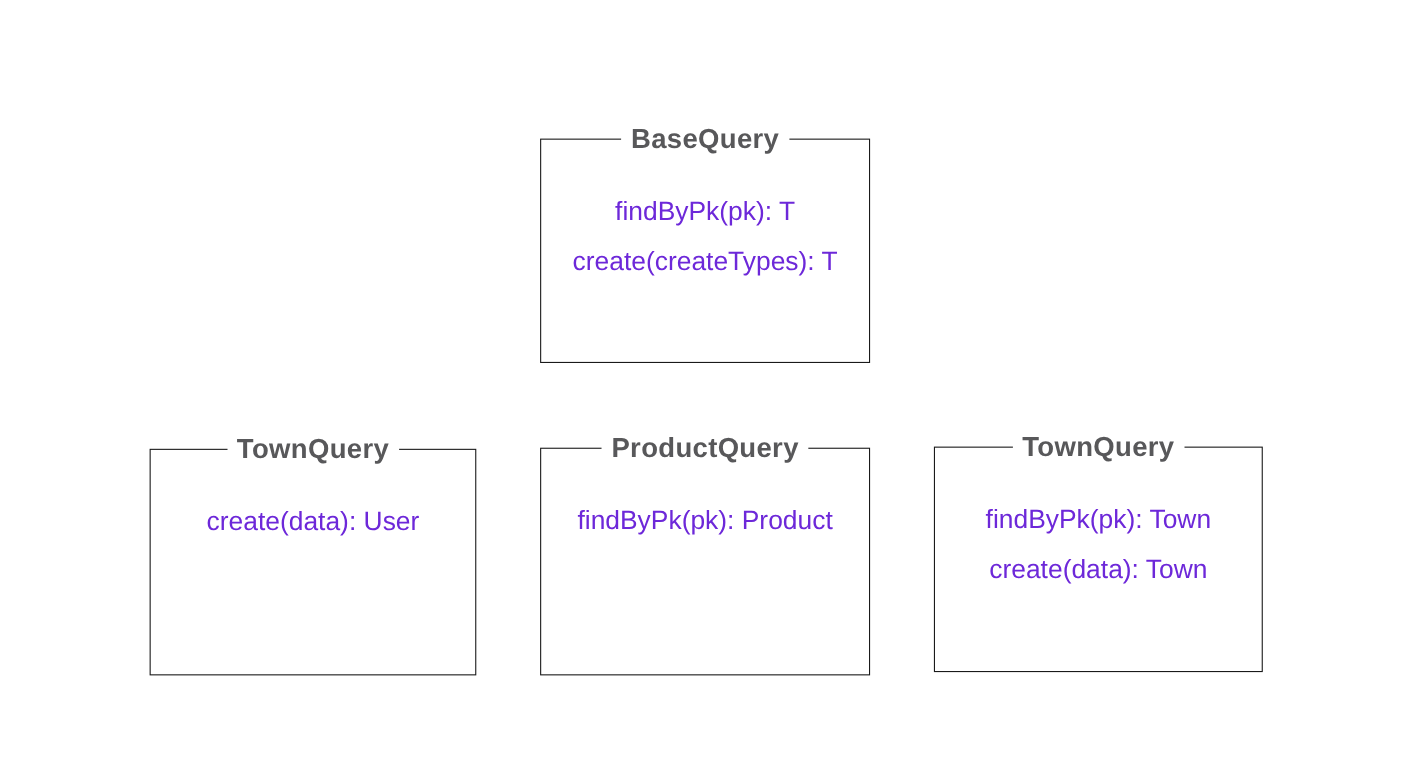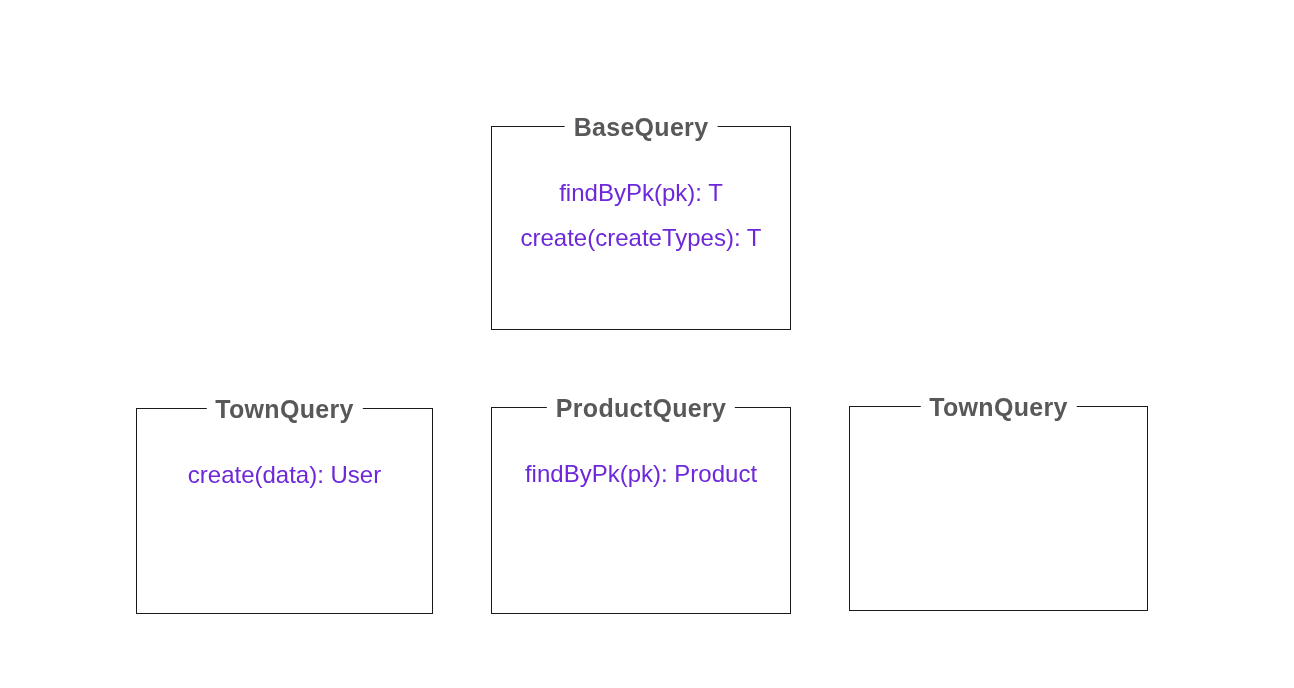--- a/index.html
+++ b/index.html
@@ -71,15 +71,19 @@
 
   <div class="class-box box-product">
     <span class="class-title">ProductQuery</span>
     <div class="methods">
       <div class="method">findByPk(pk): Product</div>
     </div>
   </div>
 
   <div class="class-box box-town">
     <span class="class-title">TownQuery</span>
+    <div class="methods">
+      <div class="method">findByPk(pk): Town</div>
+      <div class="method">create(data): Town</div>
+    </div>
   </div>
 
 </div>
 
 </body></html>

